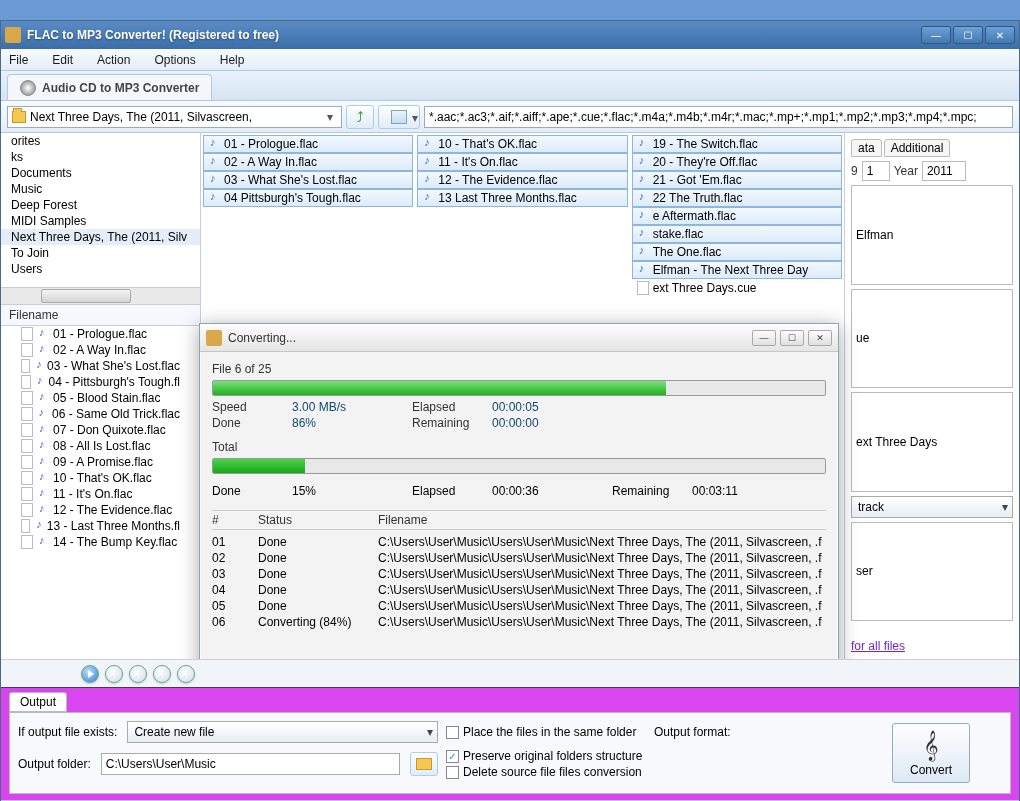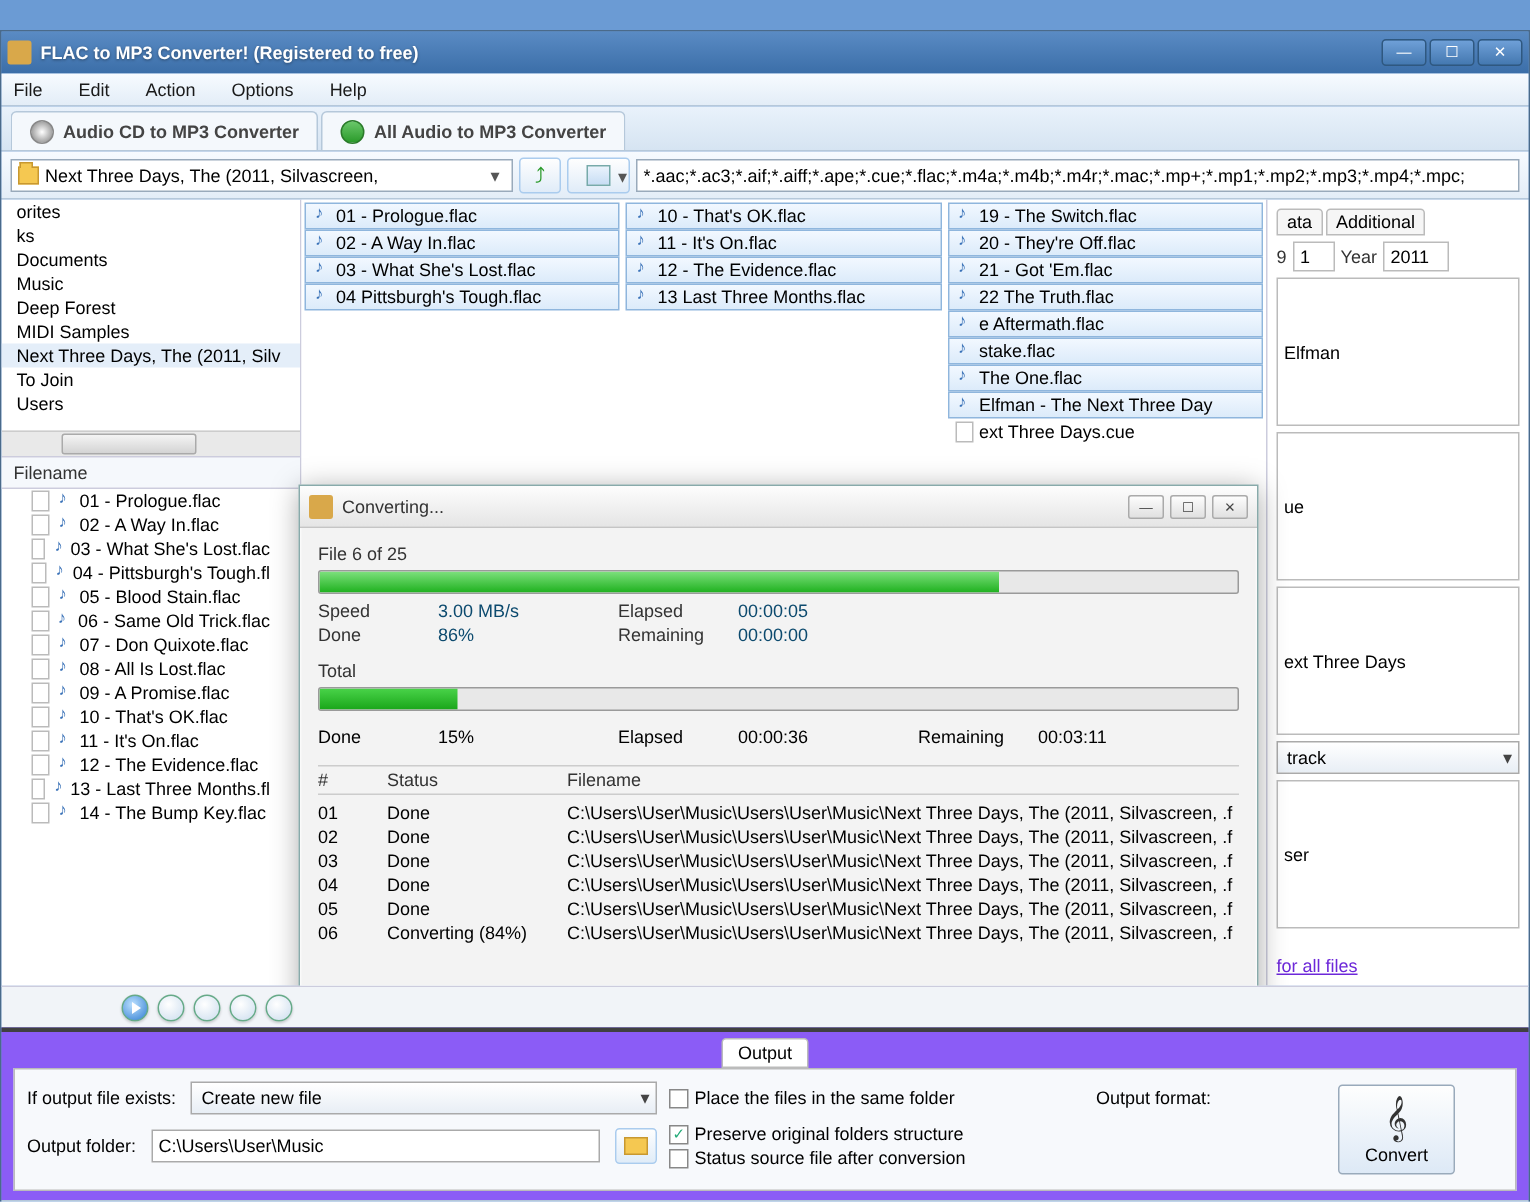--- a/index.html
+++ b/index.html
@@ -66,21 +66,21 @@
 .rightmeta label { color:#333; }
 .linkish { color:#6d28d9; text-decoration:underline; }
 
 
 .transport { height:28px; background:#f1f4f8; border-top:1px solid #ccd; display:flex; align-items:center; padding:0 80px; gap:6px;}
 .transport .circ { width:18px; height:18px; border-radius:50%; border:1px solid #6a8; background:radial-gradient(circle at 40% 35%,#fff,#cde); position:relative; box-shadow:0 1px 2px rgba(0,0,0,.2);}
 .transport .play { background:radial-gradient(circle at 40% 35%,#bde1ff,#2f7dd1);}
 .transport .play:after{content:""; position:absolute; left:6px; top:4px; border-left:6px solid #fff; border-top:4px solid transparent; border-bottom:4px solid transparent;}
 
 
-.bottom { background:#8b5cf6; border-top:3px solid #404040; padding:4px 8px 6px;text-align:center;}
+.bottom { background:#d946ef; border-top:1px solid #404040; padding:4px 8px 6px;}
 .bottom .btab { display:inline-block; border:1px solid #bbb; padding:2px 10px; background:#fff; border-radius:3px 3px 0 0;}
 .bottom .panel { border:1px solid #bbb; background:#f7f9fc; padding:8px; display:grid; grid-template-columns: 420px 200px 230px 1fr; gap:6px 8px; align-items:center;}
 .miniselect { height:22px; border:1px solid #aaa; background:linear-gradient(#fff,#e8eef5); padding:0 18px 0 6px; display:flex; align-items:center; position:relative; min-width:120px;}
 .miniselect:after{content:"▾"; position:absolute; right:4px; color:#444;}
 .chk { display:flex; align-items:center; gap:4px;}
 .chk .box { width:13px; height:13px; border:1px solid #888; background:#fff; display:inline-flex; align-items:center; justify-content:center; font-size:10px; color:#2a7;}
 .bigbtn { width:78px; height:60px; border:1px solid #9ab; border-radius:3px; background:linear-gradient(#fefefe,#dde9f6); display:flex; flex-direction:column; align-items:center; justify-content:center; gap:2px; grid-row: span 3;}
 .bigbtn .clef { font-size:26px; color:#333;}
 .settingsbtn { height:24px; padding:0 10px; border:1px solid #9ab; border-radius:3px; background:linear-gradient(#fefefe,#e0ecf8); display:inline-flex; align-items:center; gap:4px;}
 
@@ -135,24 +135,20 @@
     <span>Edit</span>
     <span>Action</span>
     <span>Options</span>
     <span>Help</span>
   </div>
 
   <div class="tabbar">
     <div class="tab cd">
         <span class="ticon"></span>
         <span>Audio CD to MP3 Converter</span>
-      </div>
-    <div class="tab all">
-        <span class="ticon"></span>
-        <span>All Audio to MP3 Converter</span>
       </div>
   </div>
 
   <div class="toolrow">
     <div class="pathbox">
       <span class="folder-ico"></span>
       <span class="txt">Next Three Days, The (2011, Silvascreen,</span>
       <span class="drop">▾</span>
     </div>
     <div class="toolbtn">
@@ -488,21 +484,21 @@
             <span class="folder-open-ico"></span>
           </div>
       </div>
       <div style="display:flex; flex-direction:column; gap:2px;">
         <div class="chk">
             <span class="box">✓</span>
             <span>Preserve original folders structure</span>
           </div>
         <div class="chk">
             <span class="box"></span>
-            <span>Status source file after conversion</span>
+            <span>Delete source file files conversion</span>
           </div>
       </div>
     </div>
   </div>
 
   <div class="statusbar">
       <span>Converting file # 6</span>
     </div>
 </div>
 

